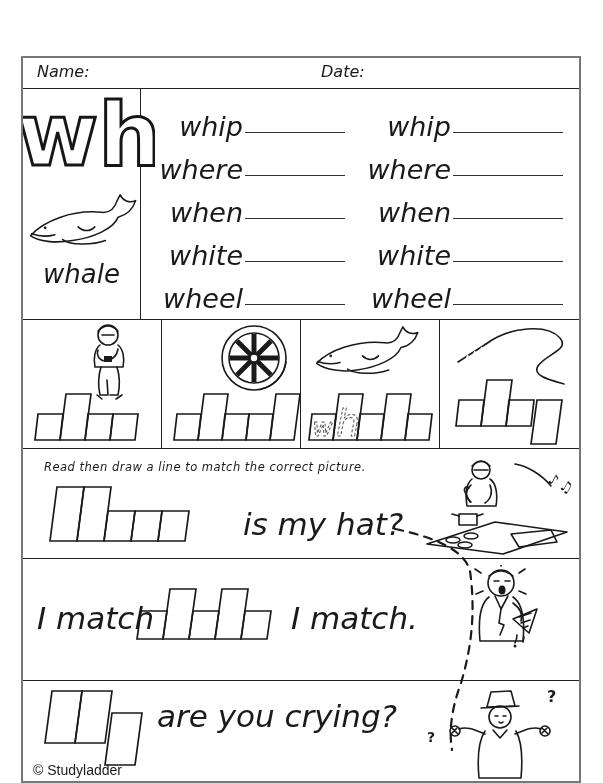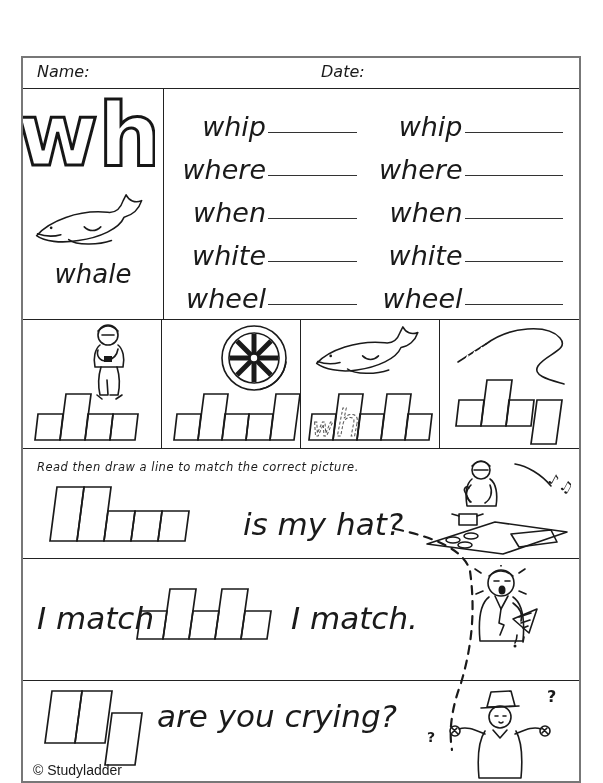--- a/index.html
+++ b/index.html
@@ -9,21 +9,21 @@
   svg{display:block;}
   .ln{stroke:#1a1a1a;stroke-width:1.6;fill:none;stroke-linecap:round;stroke-linejoin:round;}
 
   
   .namebar{height:30px;border-bottom:1.5px solid #222;position:relative;}
   .namebar .nm{position:absolute;left:14px;top:4px;font-size:16px;}
   .namebar .dt{position:absolute;left:298px;top:4px;font-size:16px;}
 
   
   .focus-row{height:230px;border-bottom:1.5px solid #222;display:flex;}
-  .focus-cell{width:141px;border-right:1.5px solid #222;box-sizing:border-box;text-align:center;}
+  .focus-cell{width:118px;border-right:1.5px solid #222;box-sizing:border-box;text-align:center;}
   .keyword{font-size:26px;margin-top:0px;}
   .words{flex:1;padding:8px 10px 0 12px;display:flex;flex-direction:column;}
   .wrow{display:flex;height:43px;align-items:flex-end;}
   .wcol{flex:1;display:flex;align-items:flex-end;text-align:right;}
   .wcol .w{font-size:27px;min-width:90px;line-height:1;}
   .wcol .trace{flex:1;border-bottom:1.6px solid #333;margin:0 16px 7px 2px;height:20px;}
   .wcol.right .trace{margin-right:6px;}
 
   
   .pics-row{height:128px;border-bottom:1.5px solid #222;display:flex;}
@@ -31,21 +31,21 @@
   .pic-cell:last-child{border-right:none;}
   .pic-cell .pic{position:absolute;top:2px;}
   .pic-cell .boxes{position:absolute;bottom:6px;left:10px;}
 
   
   .match{height:337px;position:relative;}
   .mrow{position:relative;box-sizing:border-box;}
   .mrow1{height:110px;border-bottom:1.5px solid #222;}
   .mrow2{height:122px;border-bottom:1.5px solid #222;}
   .mrow3{height:105px;}
-  .instruction{position:absolute;left:14px;top:11px;font-size:11.5px;letter-spacing:.5px;text-align:right;}
+  .instruction{position:absolute;left:21px;top:11px;font-size:11.5px;letter-spacing:.5px;text-align:right;}
   .sentence{position:absolute;font-size:31px;white-space:nowrap;line-height:1;}
   .overlay{position:absolute;left:0;top:0;pointer-events:none;}
   .footer{position:absolute;left:10px;bottom:8px;font-size:14px;font-weight:normal;font-family:"Liberation Sans",sans-serif;}
 </style>
 </head>
 <body>
 
 <div class="sheet">
 
   <div class="namebar">

